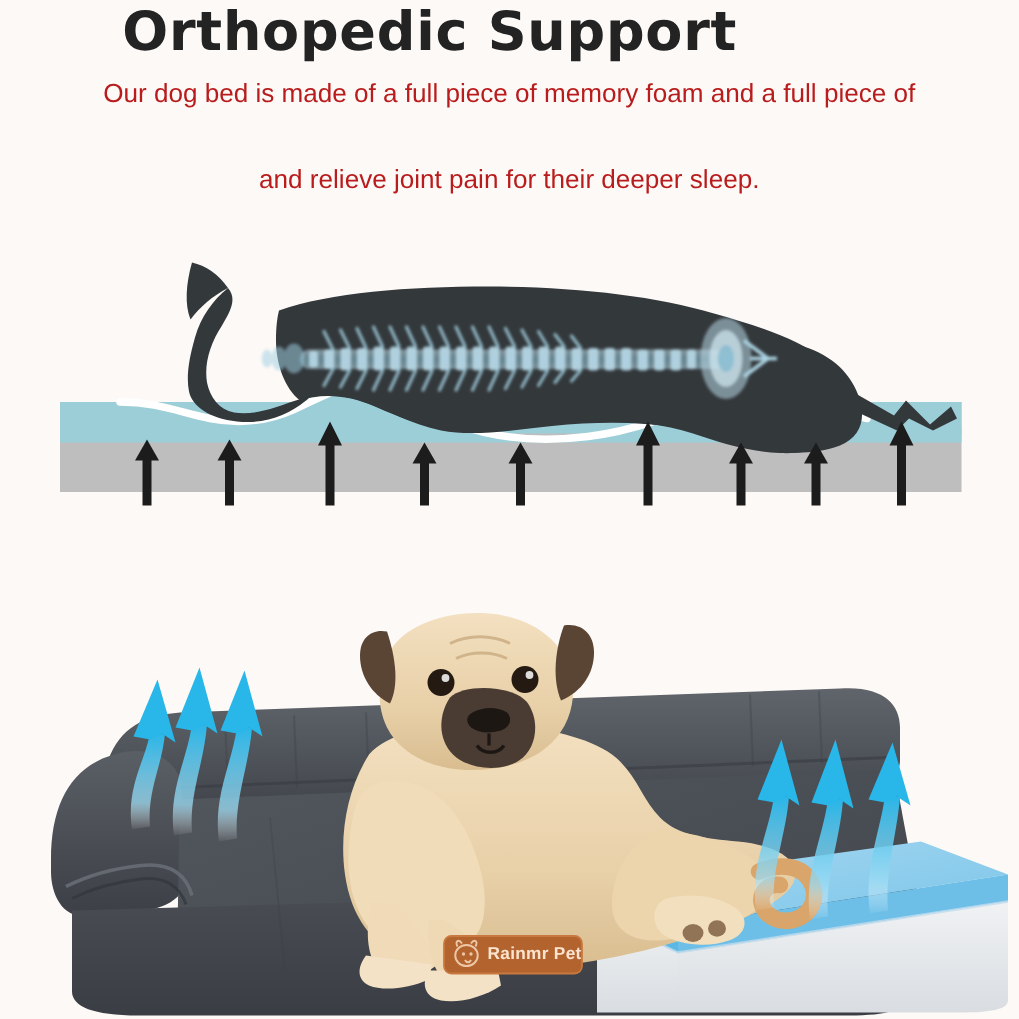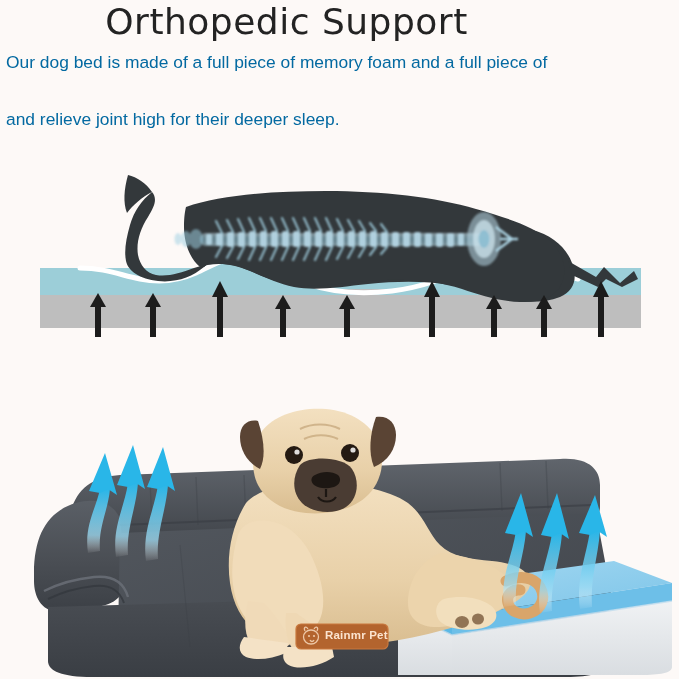--- a/index.html
+++ b/index.html
@@ -25,34 +25,35 @@
     height: 150px;
   }
   #page-title {
     position: absolute;
     left: 0;
     top: 1px;
     width: 573px;
     text-align: center;
     font-family: "DejaVu Sans", sans-serif;
     font-size: 36px;
-    font-weight: normal;
+    font-weight: bold;
     letter-spacing: 0.5px;
     color: #232323;
     white-space: nowrap;
   }
   #description {
     position: absolute;
     left: 6px;
     top: 48px;
     width: 667px;
+    text-align: center;
     font-family: "Liberation Sans", sans-serif;
     font-size: 17.4px;
     line-height: 28.5px;
-    color: #0369a1;
+    color: #b91c1c;
   }
 
   
   #spine-diagram {
     position: absolute;
     left: 0;
     top: 155px;
     width: 679px;
     height: 215px;
   }
@@ -79,21 +80,21 @@
 </head>
 <body>
 
 <div id="page">
 
   <div id="header-block">
     <div id="page-title">Orthopedic Support</div>
     <div id="description">
       <span>Our dog bed is made of a full piece of memory foam and a full piece of</span><br>
       <br>
-      <span>and relieve joint high for their deeper sleep.</span>
+      <span>and relieve joint pain for their deeper sleep.</span>
     </div>
   </div>
 
   <div id="spine-diagram">
     <svg width="679" height="215" viewBox="0 0 679 215">
       <defs>
         <linearGradient id="spineGlow" x1="0" y1="0" x2="0" y2="1">
           <stop offset="0%" stop-color="#cfeaf4"></stop>
           <stop offset="50%" stop-color="#8fc9dd"></stop>
           <stop offset="100%" stop-color="#bfe3ef"></stop>

